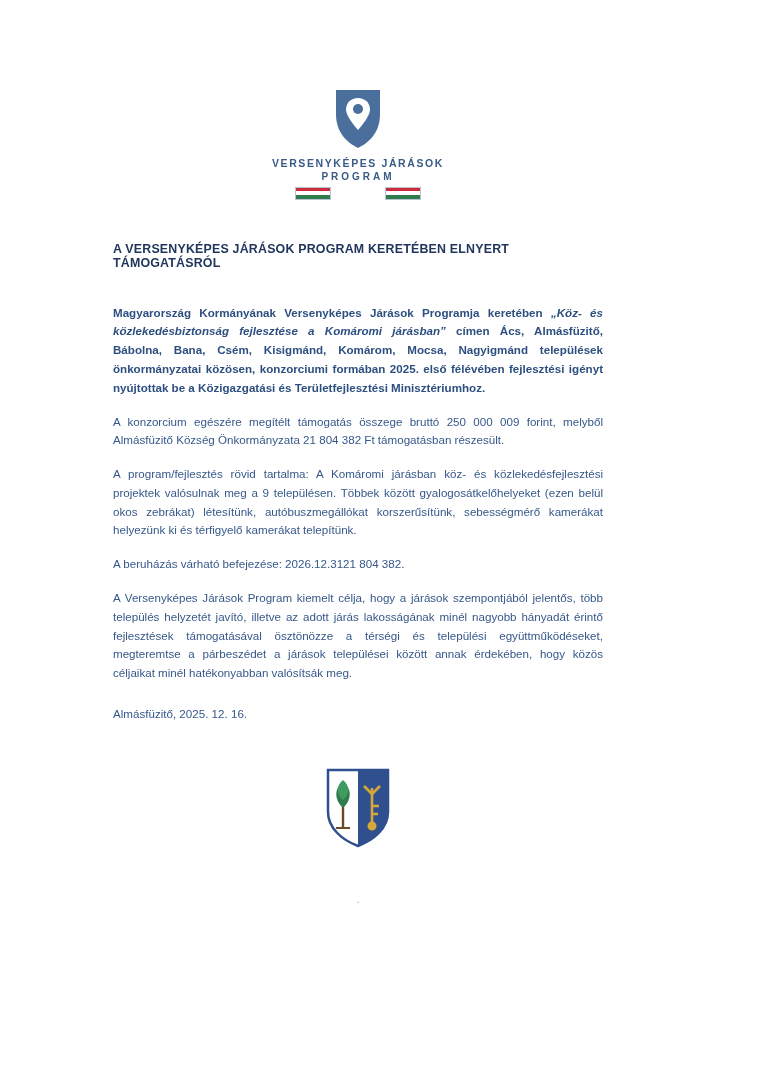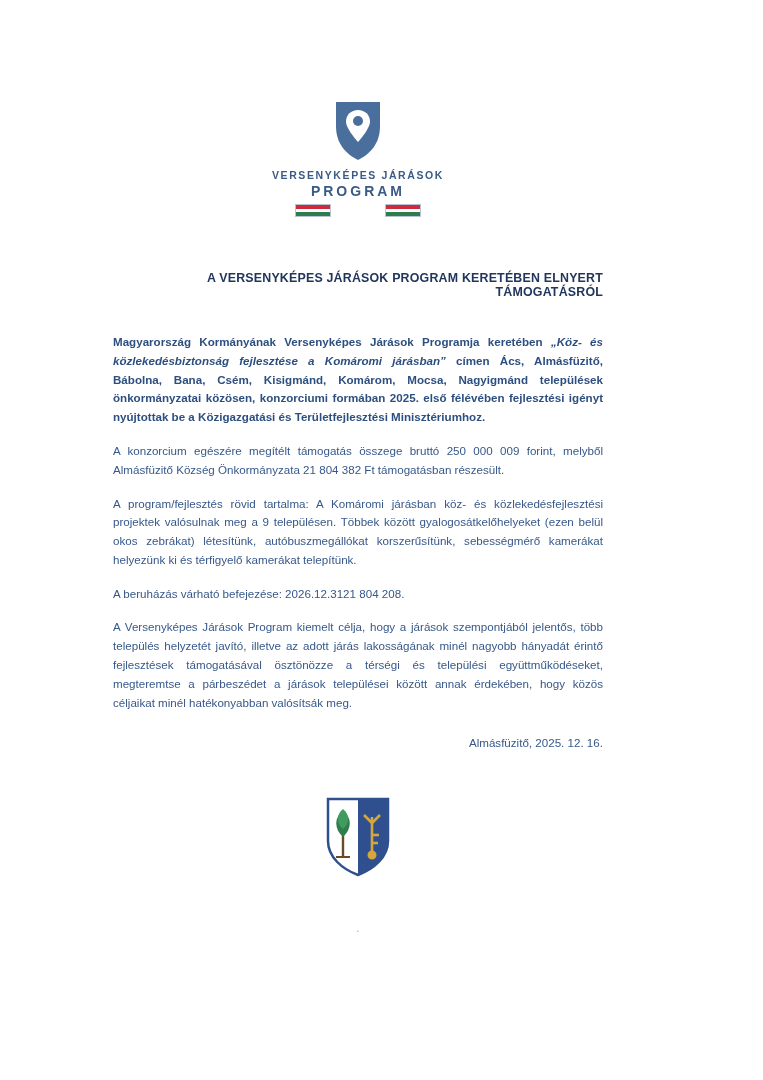--- a/index.html
+++ b/index.html
@@ -11,21 +11,21 @@
     width: 763px;
     min-height: 1080px;
     font-family: "Liberation Sans", sans-serif;
     color: #2f4d73;
   }
   .page {
     position: relative;
     width: 716px;
     min-height: 1080px;
     box-sizing: border-box;
-    padding: 12px 113px;
+    padding: 0 113px;
     background: #fff;
   }
 
   
   .logo-block {
     padding-top: 88px;
     display: flex;
     flex-direction: column;
     align-items: center;
   }
@@ -39,21 +39,21 @@
     margin-top: 6px;
     font-size: 10.5px;
     letter-spacing: 1.6px;
     color: #3a5b86;
     font-weight: 700;
     text-align: center;
     line-height: 1.35;
   }
   .logo-text .l2 {
     letter-spacing: 3px;
-    font-size: 14px;
+    font-size: 10px;
   }
   .flags {
     margin-top: 3px;
     display: flex;
     gap: 54px;
     justify-content: center;
   }
   .flag {
     width: 34px;
     height: 11px;
@@ -69,22 +69,22 @@
   .doc-title {
     margin-top: 48px;
     text-align: center;
     font-family: "Liberation Serif", serif;
     font-size: 28px;
     font-weight: 700;
     letter-spacing: 7px;
     color: #2c4a74;
   }
   .doc-subtitle {
-    margin-top: 54px;
-    text-align: right;
+    margin-top: 42px;
+    text-align: left;
     font-size: 12.4px;
     font-weight: 700;
     letter-spacing: 0.2px;
     color: #21365c;
   }
 
   
   .body-copy {
     margin-top: 34px;
     font-size: 11.6px;
@@ -93,21 +93,21 @@
     color: #36588a;
   }
   .para { margin: 0 0 15px 0; }
   .para.tight { margin-bottom: 0; }
   .para.bold { font-weight: 700; color: #2d4f80; }
   .ital { font-style: italic; }
   .nb { font-weight: 700; }
 
   .place-date {
     margin-top: 24px;
-    text-align: right;
+    text-align: left;
     font-size: 11.6px;
     color: #36588a;
   }
 
   
   .crest-wrap {
     margin-top: 46px;
     display: flex;
     justify-content: center;
   }
@@ -158,21 +158,21 @@
 
     <p class="para bold">
       <span>Magyarország Kormányának Versenyképes Járások Programja keretében </span><span class="ital">„Köz- és közlekedésbiztonság fejlesztése a Komáromi járásban”</span><span> címen Ács, Almásfüzitő, Bábolna, Bana, Csém, Kisigmánd, Komárom, Mocsa, Nagyigmánd települések önkormányzatai közösen, konzorciumi formában </span><span class="nb">2025.</span><span> első félévében fejlesztési igényt nyújtottak be a Közigazgatási és Területfejlesztési Minisztériumhoz.</span>
     </p>
 
     <p class="para">A konzorcium egészére megítélt támogatás összege bruttó 250 000 009 forint, melyből Almásfüzitő Község Önkormányzata 21 804 382 Ft támogatásban részesült.</p>
 
 
     <p class="para">A program/fejlesztés rövid tartalma: A Komáromi járásban köz- és közlekedésfejlesztési projektek valósulnak meg a 9 településen. Többek között gyalogosátkelőhelyeket (ezen belül okos zebrákat) létesítünk, autóbuszmegállókat korszerűsítünk, sebességmérő kamerákat helyezünk ki és térfigyelő kamerákat telepítünk.</p>
 
-    <p class="para">A beruházás várható befejezése: 2026.12.3121 804 208.</p>
+    <p class="para">A beruházás várható befejezése: 2026.12.3121 804 382.</p>
 
     <p class="para">A Versenyképes Járások Program kiemelt célja, hogy a járások szempontjából jelentős, több település helyzetét javító, illetve az adott járás lakosságának minél nagyobb hányadát érintő fejlesztések támogatásával ösztönözze a térségi és települési együttműködéseket, megteremtse a párbeszédet a járások települései között annak érdekében, hogy közös céljaikat minél hatékonyabban valósítsák meg.</p>
   </div>
 
   <div class="place-date">Almásfüzitő, 2025. 12. 16.</div>
 
   <div class="crest-wrap">
     <svg class="crest" viewBox="0 0 68 82" aria-hidden="true">
       <path d="M4 4 L64 4 L64 46 C64 62 50 74 34 80 C18 74 4 62 4 46 Z" fill="#ffffff" stroke="#2f4f8f" stroke-width="2.5"></path>
       <path d="M34 4 L64 4 L64 46 C64 62 50 74 34 80 Z" fill="#2f4f8f"></path>

